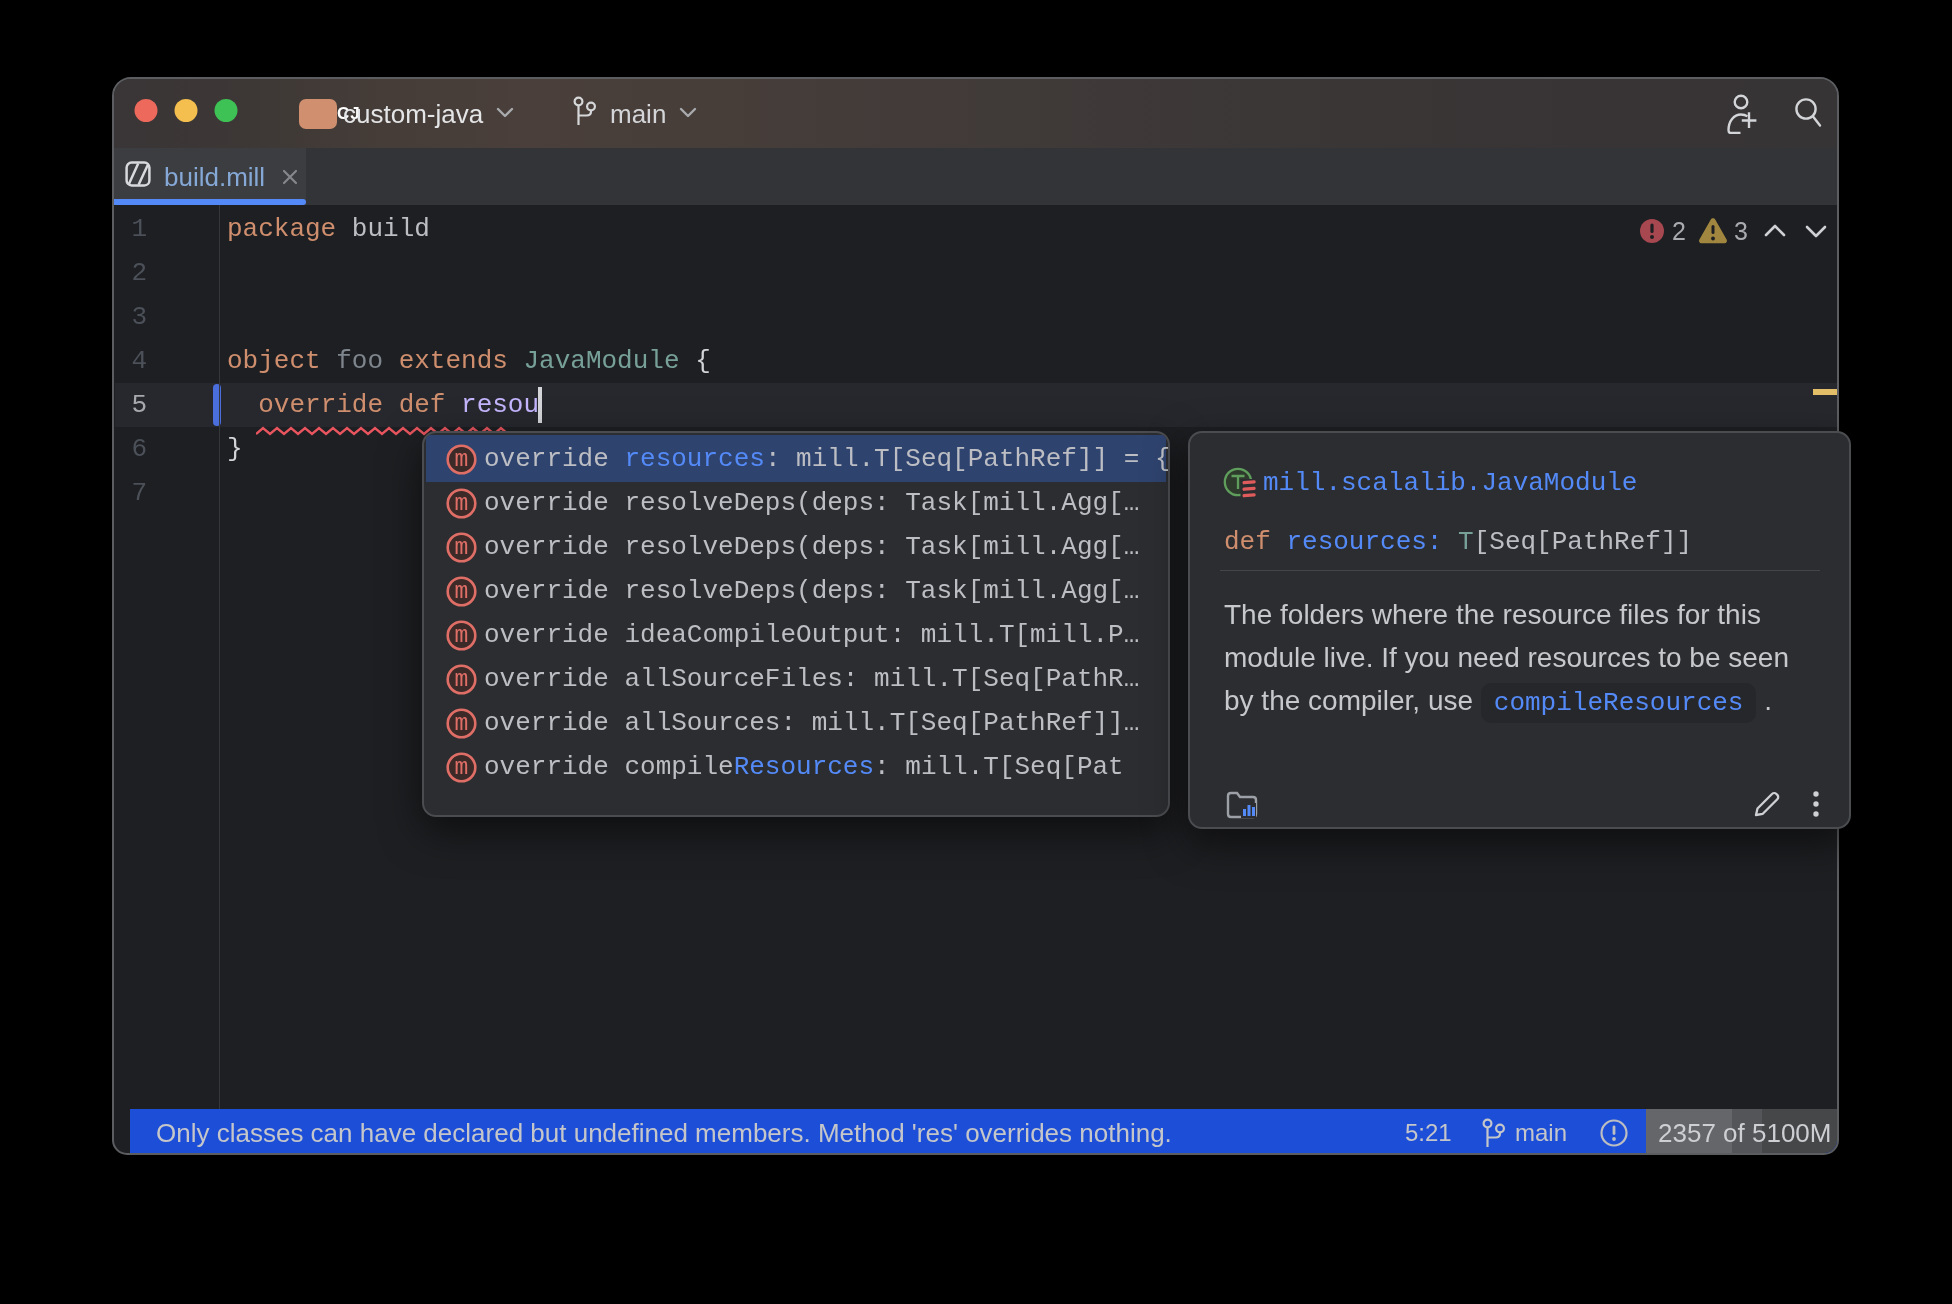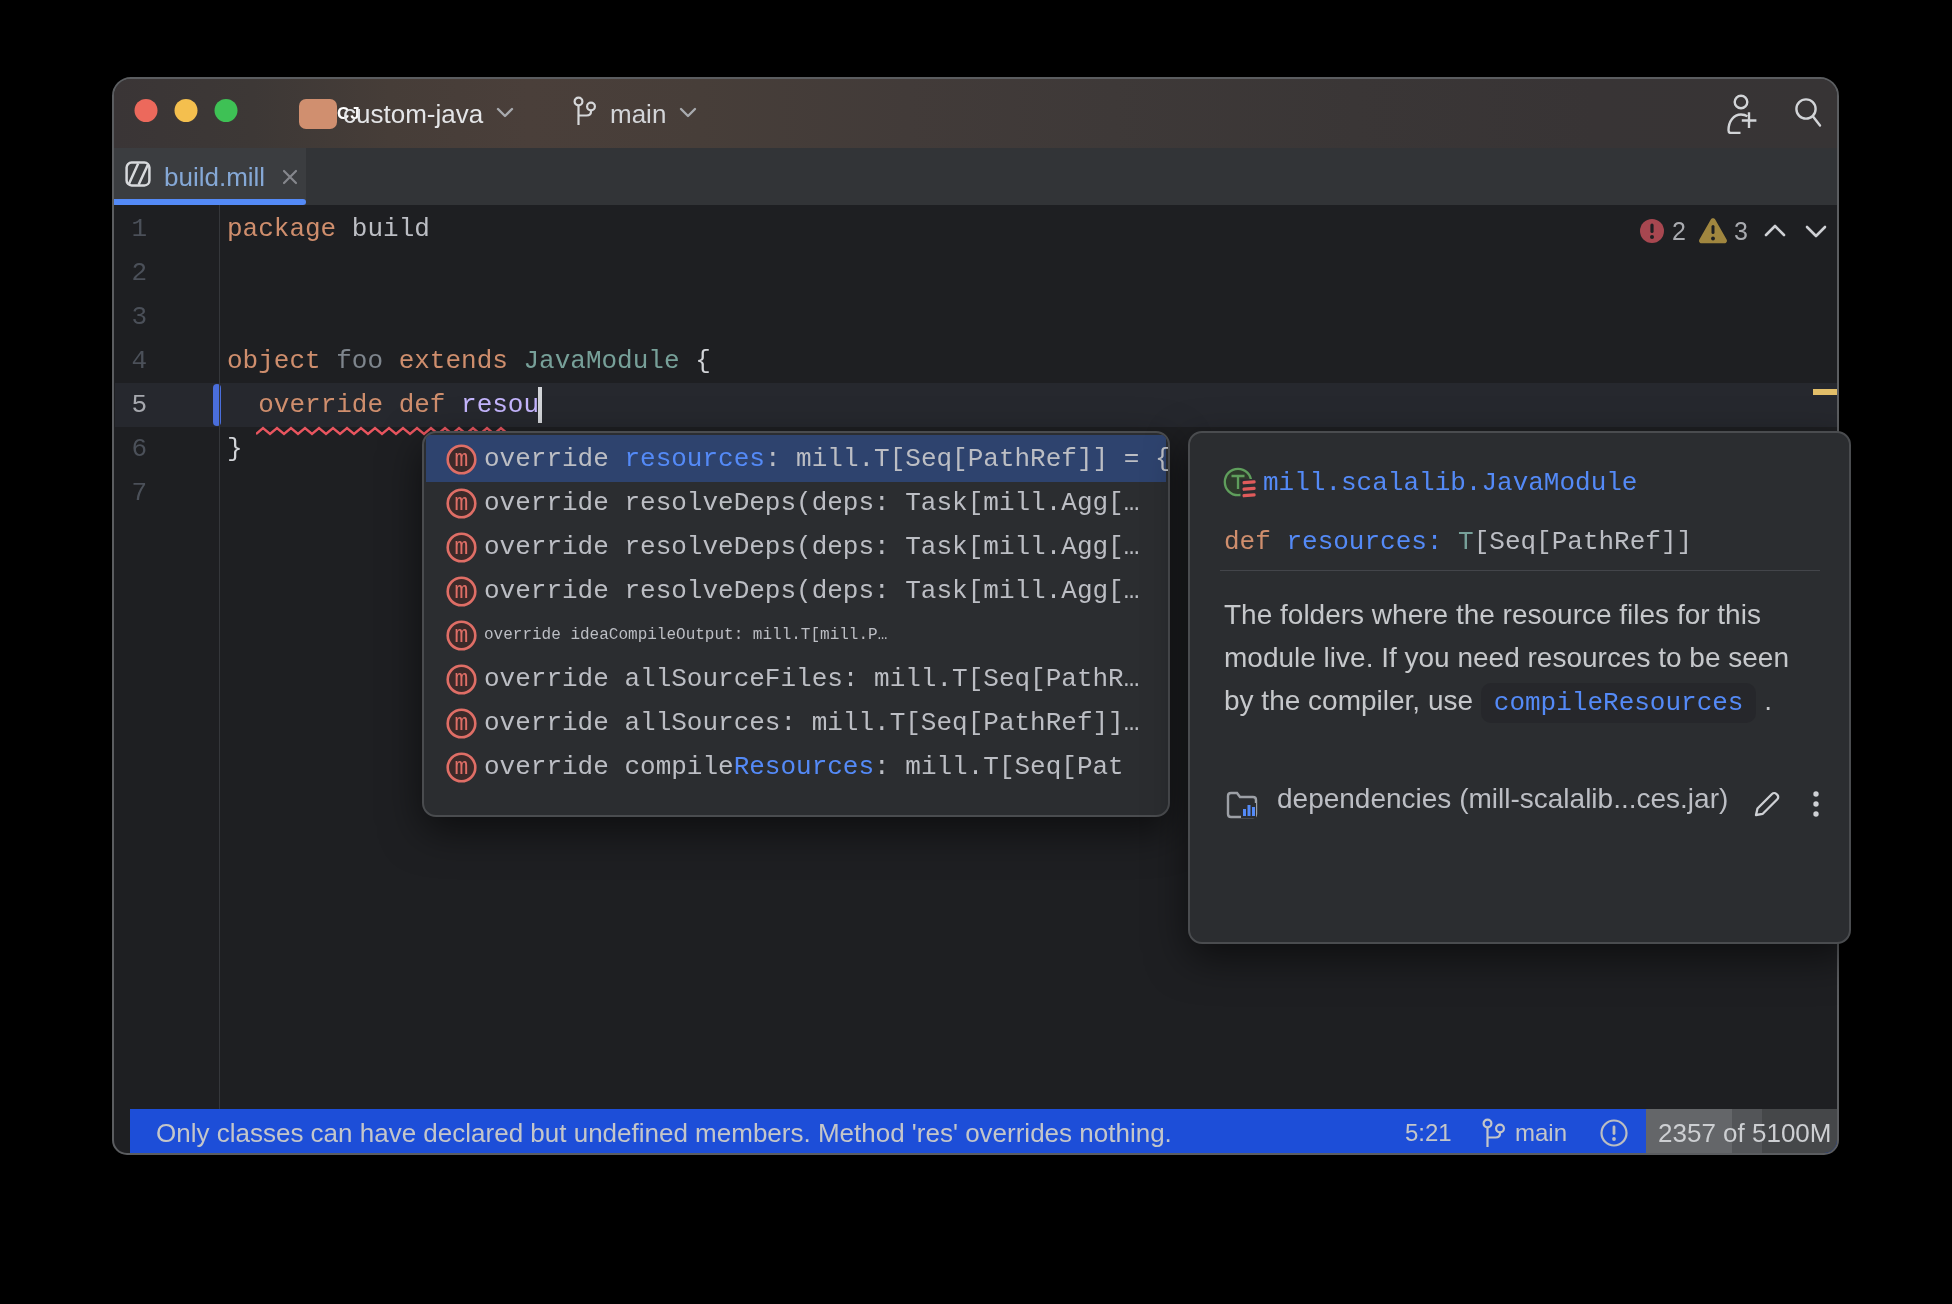--- a/index.html
+++ b/index.html
@@ -193,21 +193,21 @@
     <svg width="31" height="31" viewBox="0 0 31 31">
       <circle cx="15.5" cy="15.5" r="13.8" stroke="#df6e66" stroke-width="2.6" fill="#3c2a29"></circle>
       <text x="15.5" y="22" text-anchor="middle" font-family="Liberation Mono" font-size="23" fill="#df6e66">m</text>
     </svg></div>
       <div class="abs mono" style="left:60px; top:136px; height:44px; line-height:44px; font-size:26px; color:#bcbec4; white-space:pre;">override resolveDeps(deps: Task[mill.Agg[…<span style="color:#548af7;"></span></div>
       <div class="abs" style="left:22px; top:187px;">
     <svg width="31" height="31" viewBox="0 0 31 31">
       <circle cx="15.5" cy="15.5" r="13.8" stroke="#df6e66" stroke-width="2.6" fill="#3c2a29"></circle>
       <text x="15.5" y="22" text-anchor="middle" font-family="Liberation Mono" font-size="23" fill="#df6e66">m</text>
     </svg></div>
-      <div class="abs mono" style="left:60px; top:180px; height:44px; line-height:44px; font-size:16px; color:#bcbec4; white-space:pre;">override ideaCompileOutput: mill.T[mill.P…<span style="color:#548af7;"></span></div>
+      <div class="abs mono" style="left:60px; top:180px; height:44px; line-height:44px; font-size:26px; color:#bcbec4; white-space:pre;">override ideaCompileOutput: mill.T[mill.P…<span style="color:#548af7;"></span></div>
       <div class="abs" style="left:22px; top:231px;">
     <svg width="31" height="31" viewBox="0 0 31 31">
       <circle cx="15.5" cy="15.5" r="13.8" stroke="#df6e66" stroke-width="2.6" fill="#3c2a29"></circle>
       <text x="15.5" y="22" text-anchor="middle" font-family="Liberation Mono" font-size="23" fill="#df6e66">m</text>
     </svg></div>
       <div class="abs mono" style="left:60px; top:224px; height:44px; line-height:44px; font-size:26px; color:#bcbec4; white-space:pre;">override allSourceFiles: mill.T[Seq[PathR…<span style="color:#548af7;"></span></div>
       <div class="abs" style="left:22px; top:275px;">
     <svg width="31" height="31" viewBox="0 0 31 31">
       <circle cx="15.5" cy="15.5" r="13.8" stroke="#df6e66" stroke-width="2.6" fill="#3c2a29"></circle>
       <text x="15.5" y="22" text-anchor="middle" font-family="Liberation Mono" font-size="23" fill="#df6e66">m</text>
@@ -215,41 +215,40 @@
       <div class="abs mono" style="left:60px; top:268px; height:44px; line-height:44px; font-size:26px; color:#bcbec4; white-space:pre;">override allSources: mill.T[Seq[PathRef]]…<span style="color:#548af7;"></span></div>
       <div class="abs" style="left:22px; top:319px;">
     <svg width="31" height="31" viewBox="0 0 31 31">
       <circle cx="15.5" cy="15.5" r="13.8" stroke="#df6e66" stroke-width="2.6" fill="#3c2a29"></circle>
       <text x="15.5" y="22" text-anchor="middle" font-family="Liberation Mono" font-size="23" fill="#df6e66">m</text>
     </svg></div>
       <div class="abs mono" style="left:60px; top:312px; height:44px; line-height:44px; font-size:26px; color:#bcbec4; white-space:pre;">override compile<span style="color:#548af7;">Resources</span>: mill.T[Seq[Pat</div>
     </div>
 </div>
 
-<div class="popup" id="doc" style="left:1188px; top:431px; width:663px; height:513px;">
+<div class="popup" id="doc" style="left:1188px; top:431px; width:663px; height:398px;">
   <svg class="abs" style="left:32px; top:30px;" width="42" height="40" viewBox="0 0 42 40">
     <circle cx="16" cy="19" r="13.2" fill="#2e3a2b" stroke="#5f9e5c" stroke-width="2.3"></circle>
     <path d="M9.5 13 L22.5 13 M16 13 L16 26" stroke="#5f9e5c" stroke-width="2.3" fill="none"></path>
     <rect x="18.5" y="16" width="17.5" height="22" fill="#2b2d30"></rect>
     <rect x="20.5" y="18.2" width="13.2" height="3.3" rx="1.4" fill="#e05b5b" transform="rotate(-5 20.5 19.8)"></rect>
     <rect x="20.5" y="24.7" width="13.2" height="3.3" rx="1.4" fill="#e05b5b" transform="rotate(-5 20.5 26.3)"></rect>
     <rect x="20.5" y="31.2" width="13.2" height="3.3" rx="1.4" fill="#e05b5b" transform="rotate(-5 20.5 32.8)"></rect>
   </svg>
   <div class="abs mono" style="left:73px; top:28px; font-size:26px; line-height:44px; color:#548af7;">mill.scalalib.JavaModule</div>
   <div class="abs mono" style="left:34px; top:87px; font-size:26px; line-height:44px;"><span class="kw">def</span> <span style="color:#548af7;">resources:</span> <span class="cls">T</span><span style="color:#bcbec4;">[Seq[PathRef]]</span></div>
   <div class="abs" style="left:30px; top:137px; width:600px; height:1px; background:#43454a;"></div>
   <div class="abs" style="left:34px; top:160px; width:600px; font-size:28px; line-height:43px; color:#c6c8cb;">The folders where the resource files for this module live. If you need resources to be seen by the compiler, use <span class="mono" style="display:inline-block; background:#26272b; border-radius:10px; color:#548af7; font-size:26px; line-height:40px; padding:0 13px;">compileResources</span> .</div>
   <svg class="abs" style="left:35px; top:356px;" width="34" height="32" viewBox="0 0 34 32">
     <path d="M3 7 C3 5.3 4.3 4 6 4 L12 4 L15 8 L28 8 C29.7 8 31 9.3 31 11 L31 25 C31 26.7 29.7 28 28 28 L6 28 C4.3 28 3 26.7 3 25 Z" stroke="#9da0a6" stroke-width="2.4" fill="none"></path>
     <rect x="16" y="14" width="15" height="15" fill="#2b2d30"></rect>
     <rect x="18" y="20" width="3 " height="7" fill="#548af7"></rect>
     <rect x="22.5" y="16" width="3" height="11" fill="#548af7"></rect>
     <rect x="27" y="18" width="3" height="9" fill="#548af7"></rect>
   </svg>
-  <div class="abs" style="left:87px; top:350px; font-size:28px; line-height:32px; color:#bcbec4;">dependencies (mill-scalalib...ces.jar)</div>
   <svg class="abs" style="left:560px; top:354px;" width="34" height="34" viewBox="0 0 34 34">
     <path d="M6 28 L7.5 21.5 L22 7 C23.2 5.8 25.2 5.8 26.4 7 L27.3 7.9 C28.5 9.1 28.5 11.1 27.3 12.3 L12.8 26.8 Z" stroke="#ced0d4" stroke-width="2.3" fill="none" stroke-linejoin="round"></path>
   </svg>
   <svg class="abs" style="left:622px; top:357px;" width="8" height="28" viewBox="0 0 8 28">
     <circle cx="4" cy="4" r="2.7" fill="#ced0d4"></circle>
       <circle cx="4" cy="14" r="2.7" fill="#ced0d4"></circle>
       <circle cx="4" cy="24" r="2.7" fill="#ced0d4"></circle>
   </svg>
 </div>
 

